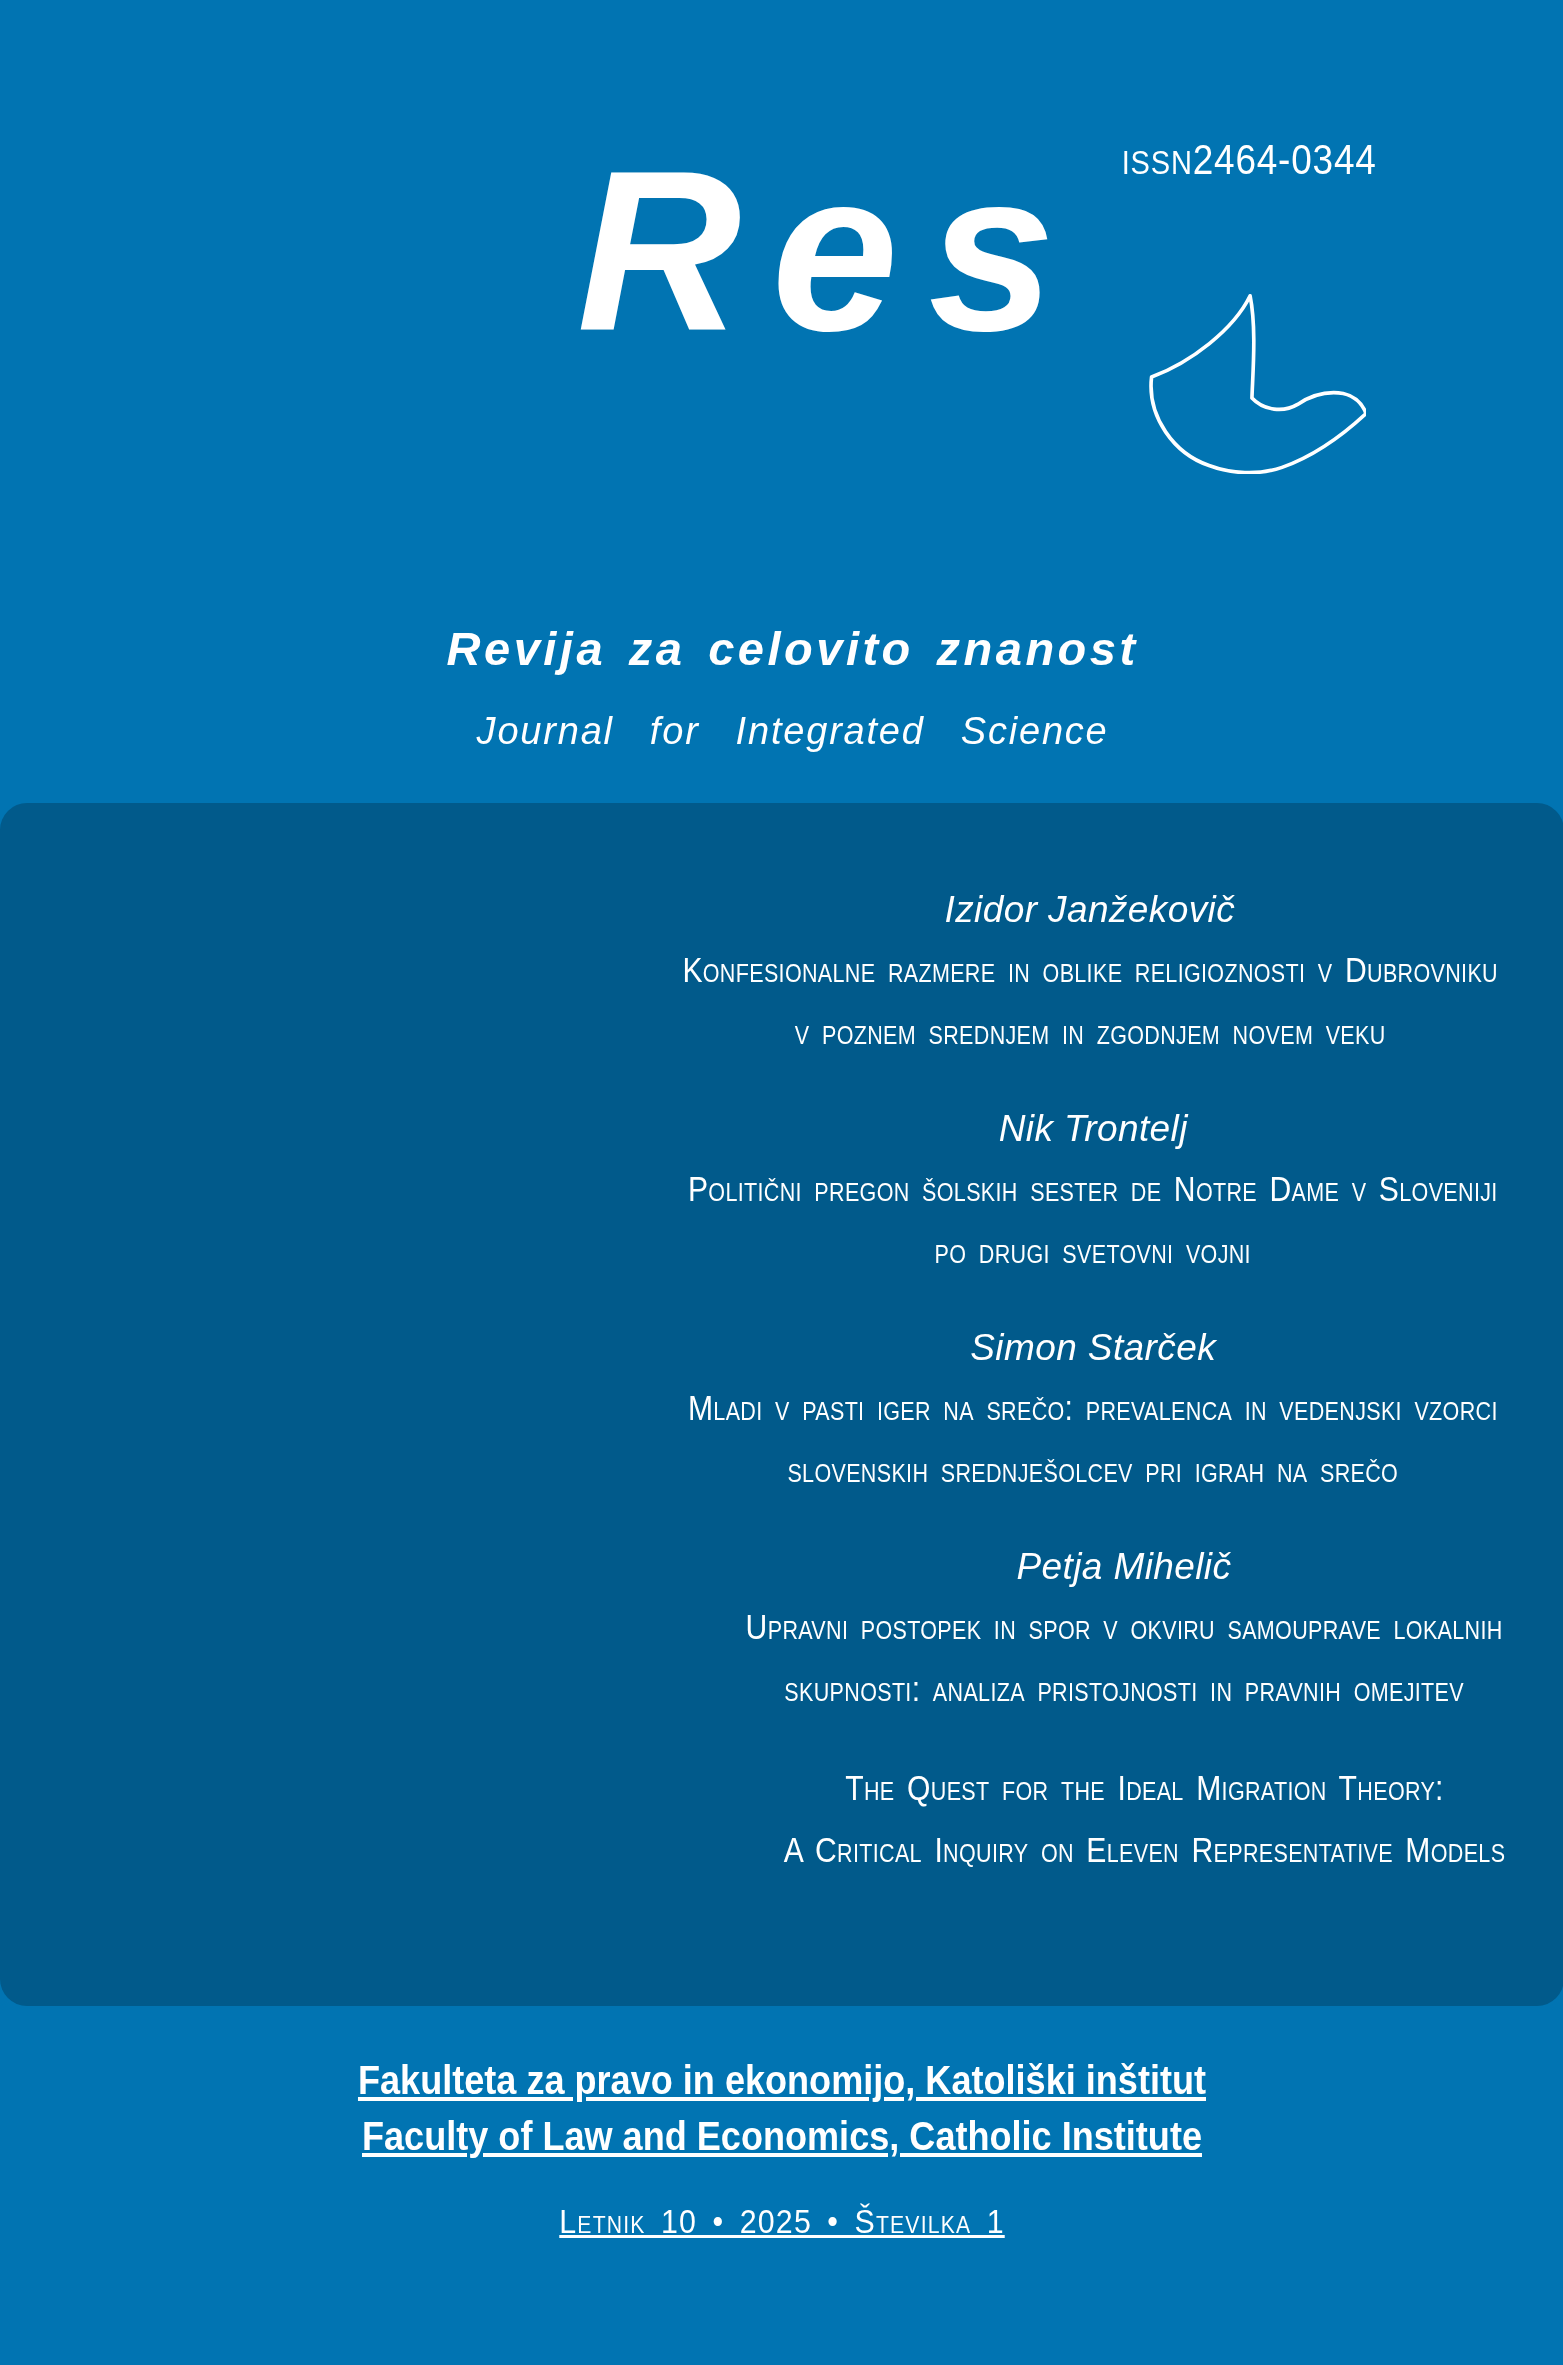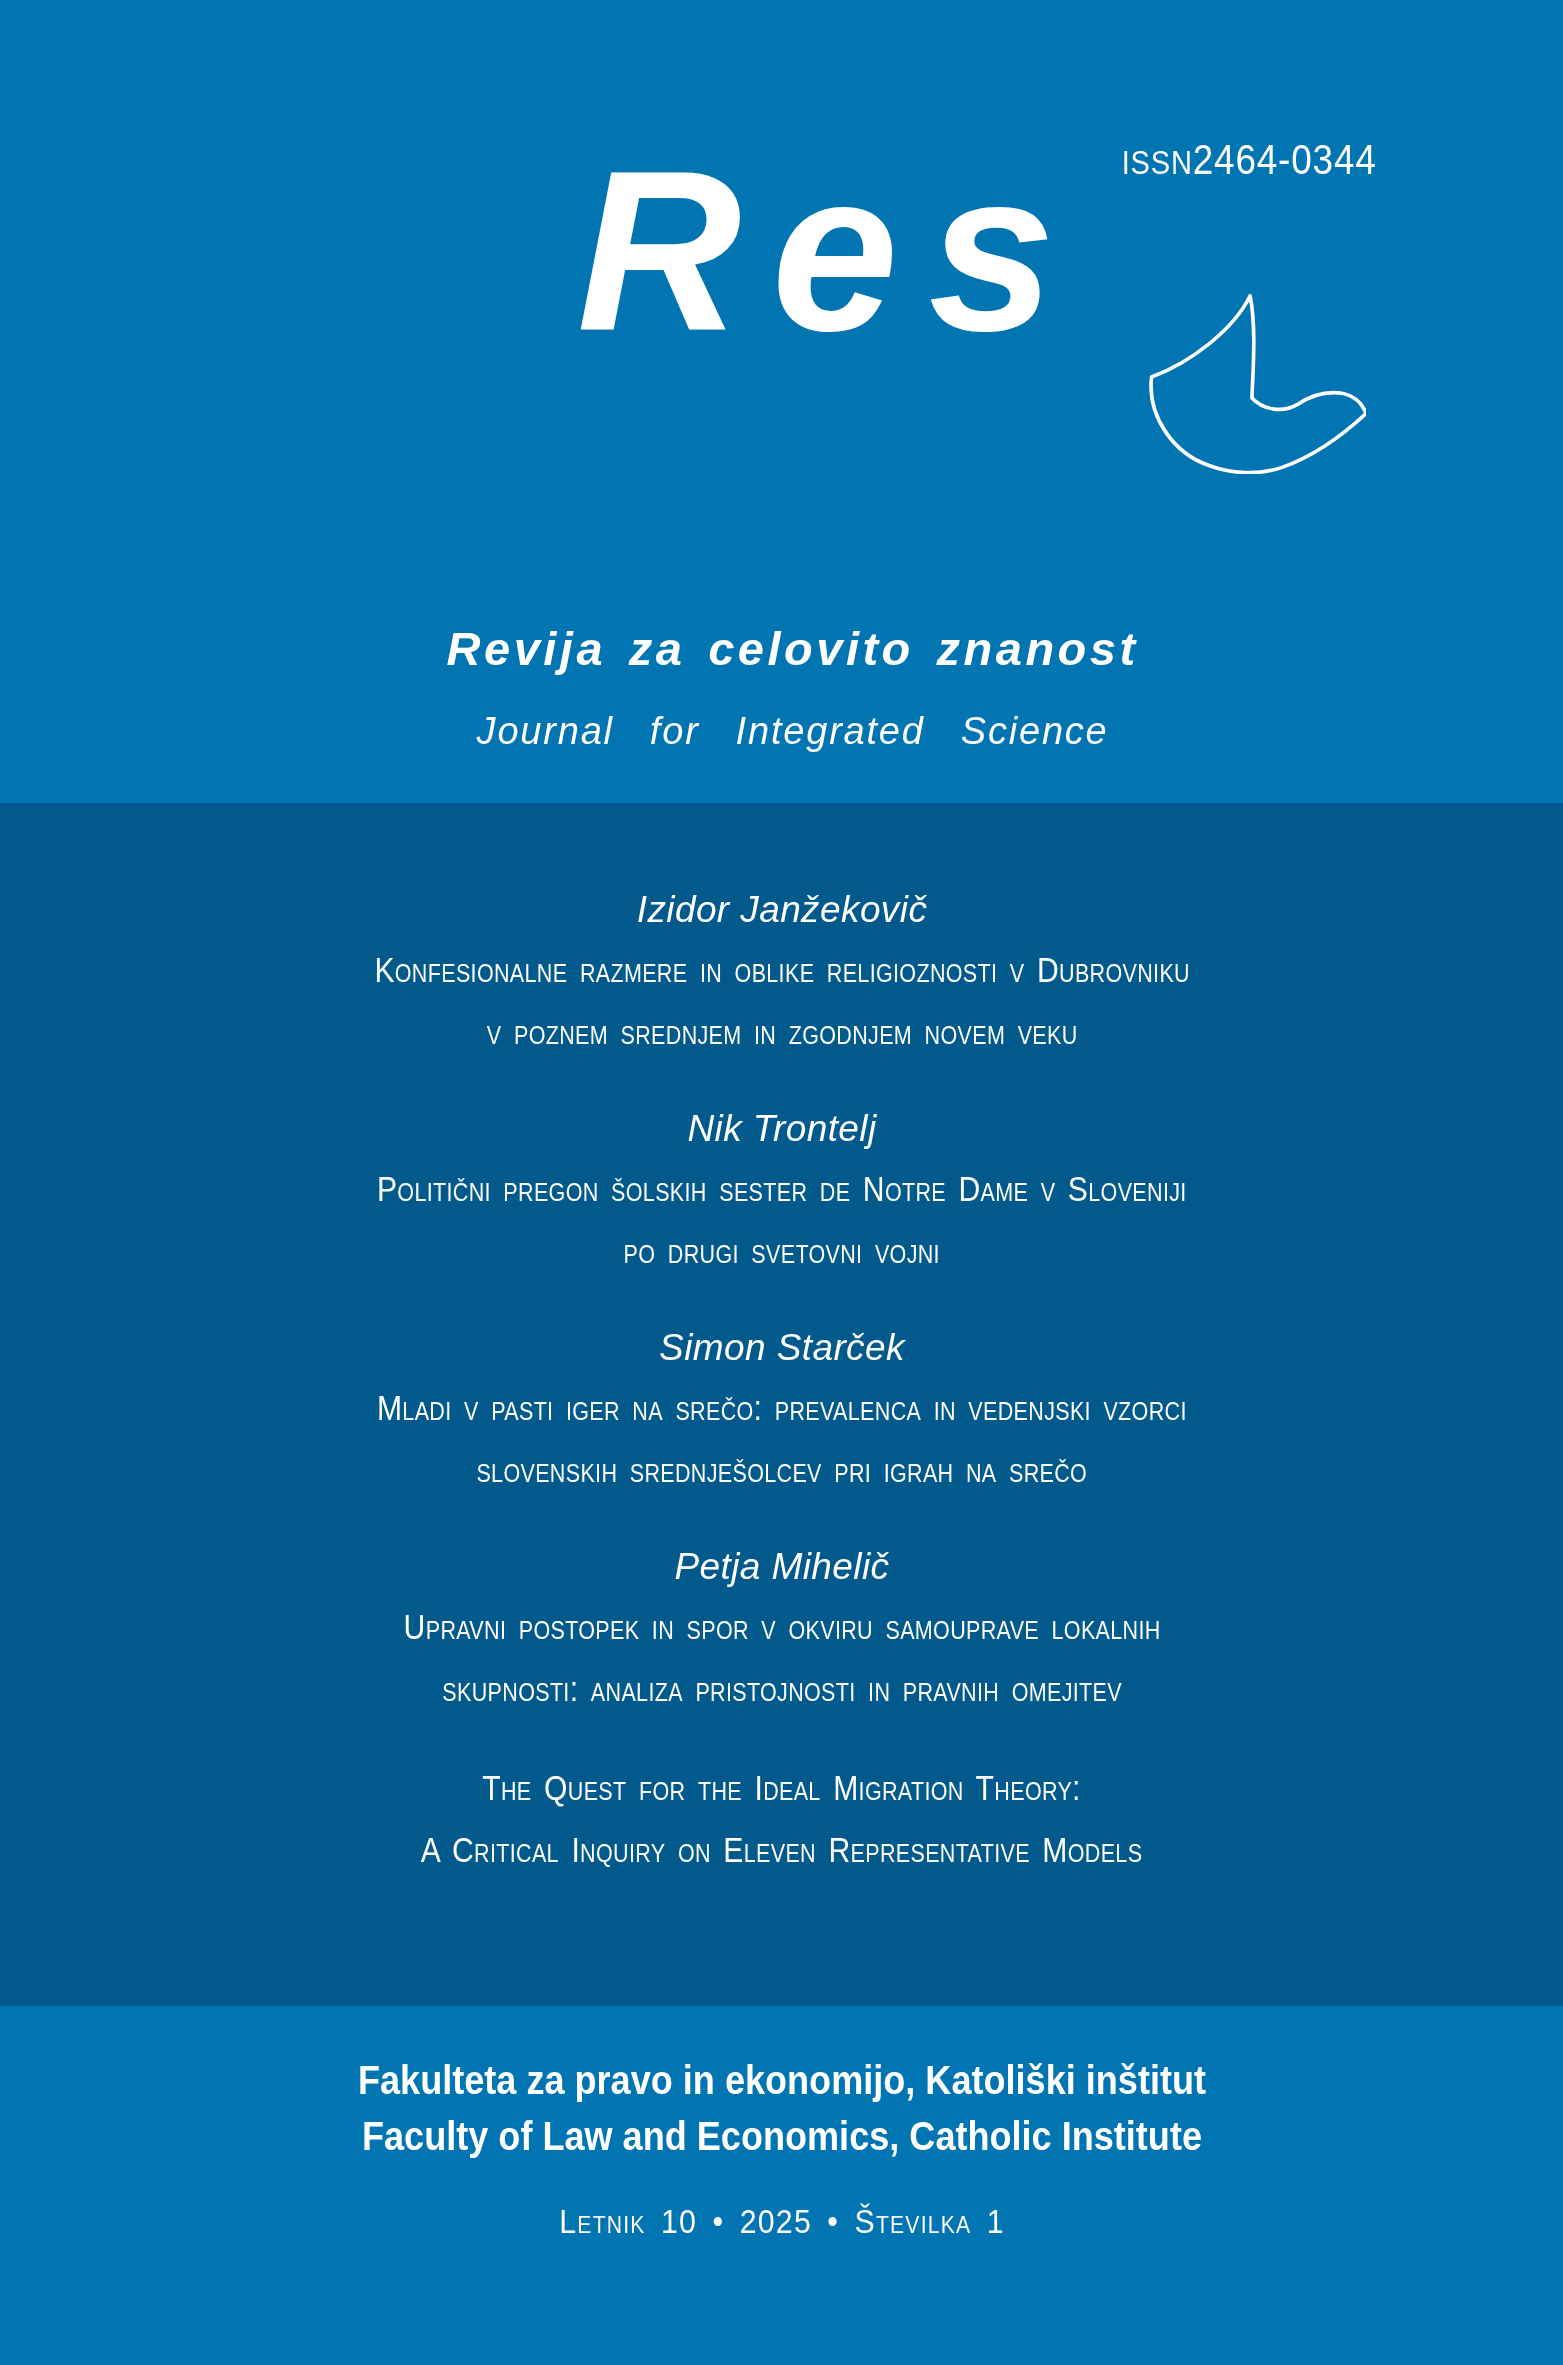--- a/index.html
+++ b/index.html
@@ -82,24 +82,25 @@
     left: 1147px; top: 291px;
     width: 219px; height: 183px;
   }
 
   
   .middle {
     height: 1203px;
     background: #015a8b;
     display: flex;
     flex-direction: column;
-    align-items: center;
+    align-items: flex-end;
     box-sizing: border-box;
     padding-top: 78px;
     row-gap: 37px;
+    border-radius: 27px;
   }
   .entry { text-align: center; }
   .entry-author {
     font-size: 37px;
     font-style: italic;
     line-height: 58px;
     letter-spacing: 0.4px;
     white-space: nowrap;
   }
   .entry-title-line {
@@ -113,20 +114,21 @@
     white-space: nowrap;
   }
 
   
   .bottom {
     height: 360px;
     background: #0174b2;
     box-sizing: border-box;
     padding-top: 46px;
     text-align: center;
+    text-decoration: underline;
   }
   .publisher-block {
     transform: scaleX(0.88);
     transform-origin: center;
   }
   .publisher-line {
     font-size: 41px;
     font-weight: bold;
     line-height: 56px;
     white-space: nowrap;

